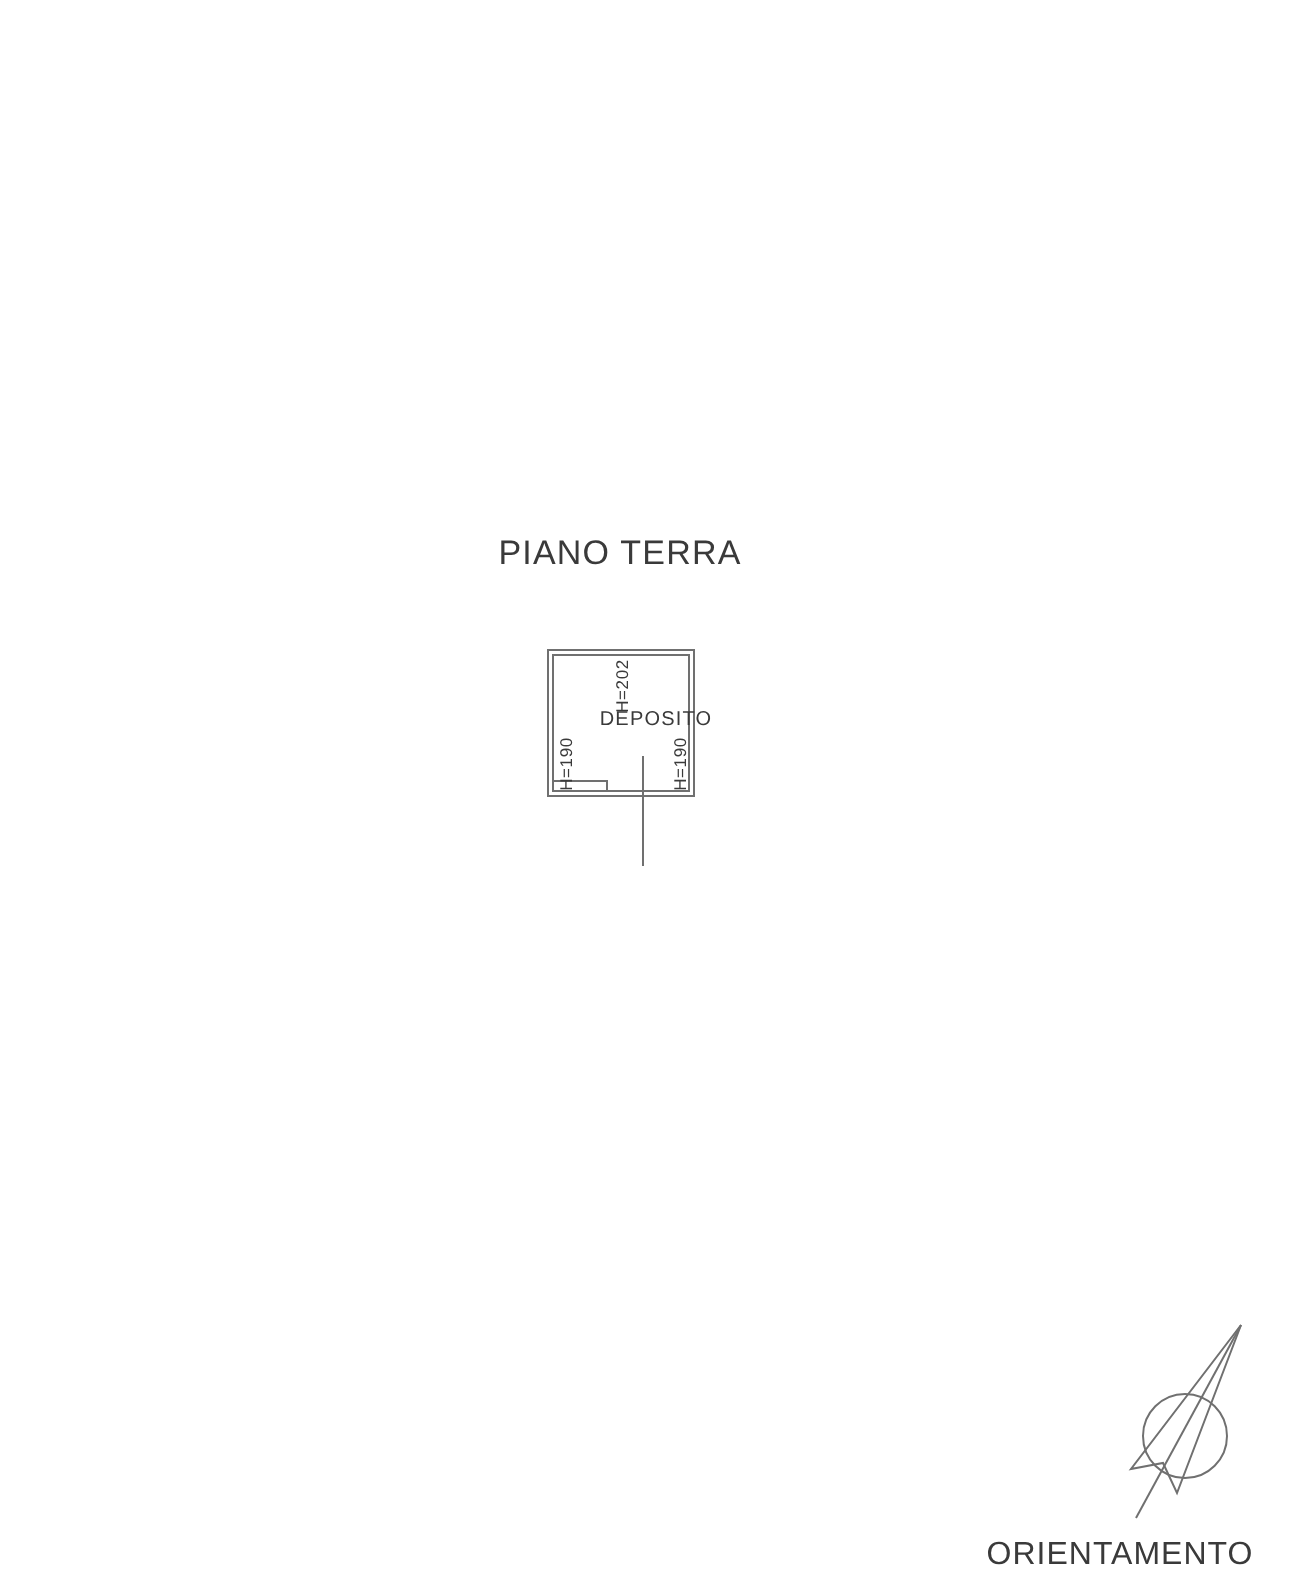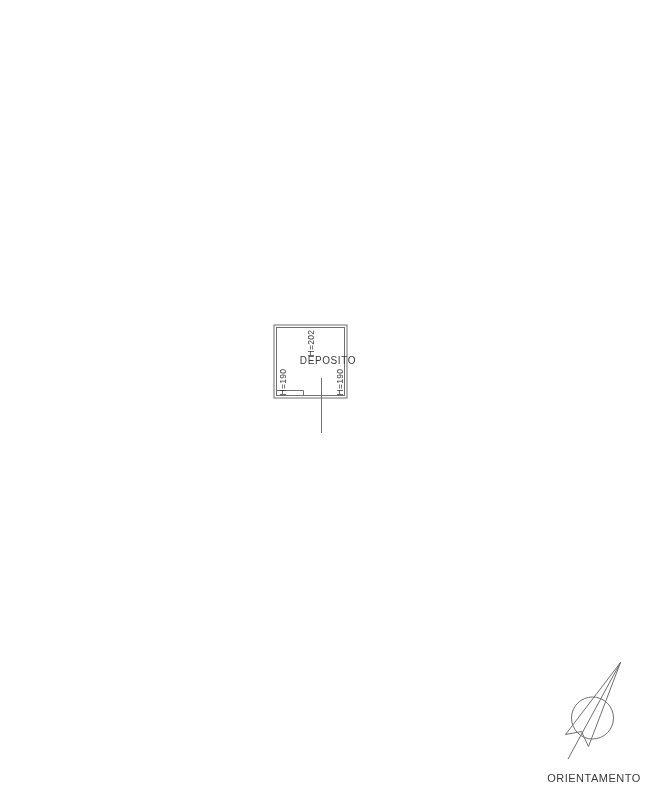--- a/index.html
+++ b/index.html
@@ -47,23 +47,23 @@
     letter-spacing:0.3px;
     white-space:nowrap;
     color:var(--text);
     transform:translate(-50%,-50%) rotate(-90deg);
   }
   .h-top{left:311px;top:343px;}
   .h-left{left:283px;top:382px;}
   .h-right{left:340px;top:382px;}
   .orientation-label{
     position:absolute;
-    left:594px;top:778px;
+    left:560px;top:778px;
     transform:translate(-50%,-50%);
-    font-size:11px;
+    font-size:16px;
     letter-spacing:0.5px;
     white-space:nowrap;
     color:var(--text);
   }
 </style>
 </head>
 <body>
 
 <div class="canvas">
 
@@ -77,20 +77,21 @@
 
     <line x1="321.5" y1="378" x2="321.5" y2="433" stroke="var(--line)" stroke-width="1"></line>
 
     <g>
       <circle cx="592.5" cy="718" r="21" fill="none" stroke="var(--line)" stroke-width="1"></circle>
       <polygon points="620.5,662.5 565.5,734.5 581.5,731.5 588.5,746.5" fill="none" stroke="var(--line)" stroke-width="1"></polygon>
       <line x1="620.5" y1="662.5" x2="568" y2="759" stroke="var(--line)" stroke-width="1"></line>
     </g>
   </svg>
 
+  <div class="floor-title">PIANO TERRA</div>
 
   <div class="room-label">DEPOSITO</div>
 
   <div class="h-label h-top">H=202</div>
 
   <div class="h-label h-left">H=190</div>
 
   <div class="h-label h-right">H=190</div>
 
   <div class="orientation-label">ORIENTAMENTO</div>

